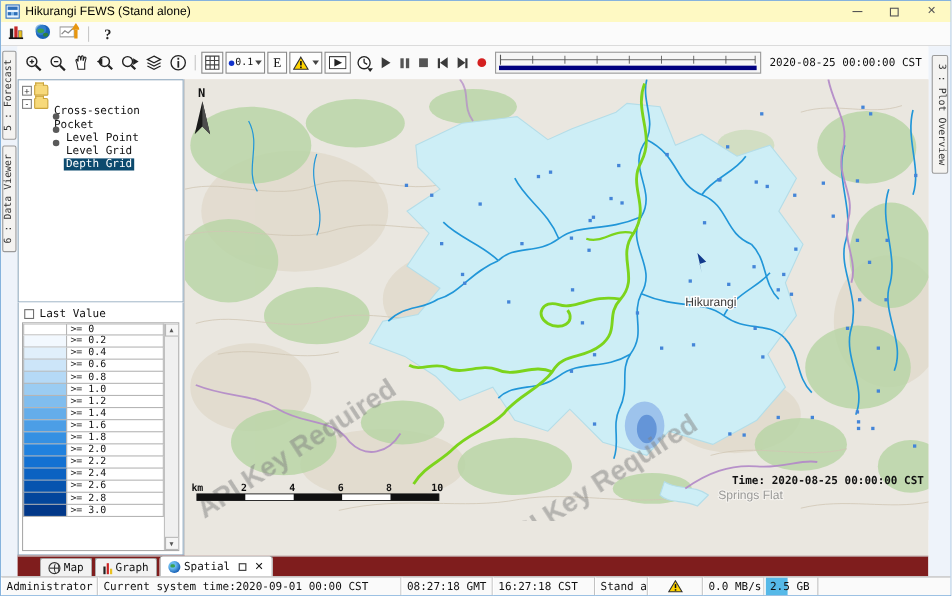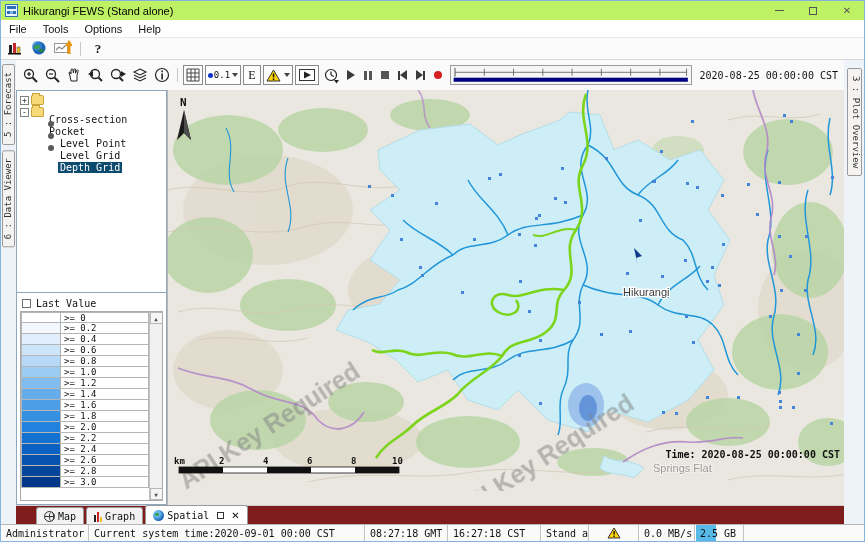--- a/index.html
+++ b/index.html
@@ -1,21 +1,21 @@
 <!DOCTYPE html>
 <html><head>
 <meta charset="utf-8">
 <style>
   * { margin:0; padding:0; box-sizing:border-box; }
   html,body { width:865px; height:542px; overflow:hidden; background:#fff;
     font-family:"DejaVu Sans Mono", monospace; font-size:10px; color:#111; }
   .window { width:865px; height:542px; border:1px solid #86b3dd; display:flex; flex-direction:column; background:#fff; }
 
   
-  .titlebar { height:19px; display:flex; align-items:center; background:#bef264; font-family:"Liberation Sans",sans-serif; font-size:11px; }
+  .titlebar { height:19px; display:flex; align-items:center; background:#fef9c3; font-family:"Liberation Sans",sans-serif; font-size:11px; }
   .app-icon { width:13px; height:13px; margin:0 5px 0 4px; border:1px solid #2d6fb8; background:#eaf4fd; position:relative; }
   .app-icon::before { content:""; position:absolute; left:1px; right:1px; top:1px; height:3px; background:#2d6fb8; }
   .app-icon::after { content:""; position:absolute; left:1px; right:1px; bottom:2px; height:3px;
      background:linear-gradient(90deg,#2d6fb8 0 3px,#7fb5e8 3px 6px,#2d6fb8 6px 9px,#7fb5e8 9px); }
   .title-text { flex:0 0 auto; color:#000; }
   .title-spacer { flex:1; }
   .win-btn { width:34px; height:19px; display:flex; align-items:center; justify-content:center; color:#555; font-family:"DejaVu Sans",sans-serif; font-size:10px; }
   .win-btn .sq { width:8px; height:8px; border:1px solid #555; }
   .win-btn .mn { width:9px; height:1px; background:#555; }
 
@@ -120,26 +120,20 @@
     <div class="title-spacer"></div>
     <div class="win-btn">
         <span class="mn"></span>
       </div>
     <div class="win-btn">
         <span class="sq"></span>
       </div>
     <div class="win-btn">✕</div>
   </div>
 
-  <div class="menubar" id="menubar">
-      <div class="menu-item">File</div>
-      <div class="menu-item">Tools</div>
-      <div class="menu-item">Options</div>
-      <div class="menu-item">Help</div>
-    </div>
 
   <div class="toolbar1">
     <div class="tb-btn">
       <span class="icon">
         <svg width="16" height="16">
             <rect x="2" y="5" width="3" height="9" fill="#222"></rect>
             <rect x="6" y="3" width="3" height="11" fill="#c62828"></rect>
             <rect x="10" y="7" width="3" height="7" fill="#e8c020" stroke="#444" stroke-width="0.5"></rect>
             <rect x="1" y="13" width="13" height="1.5" fill="#111"></rect>
           </svg>

